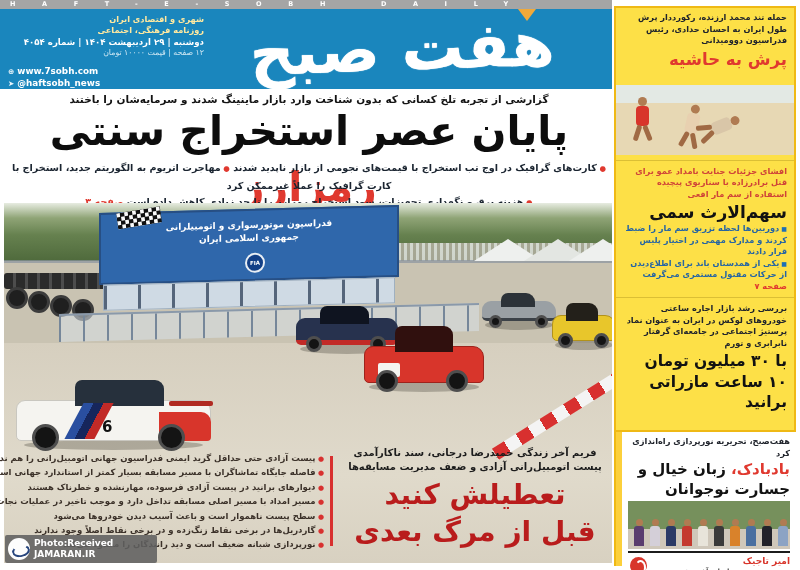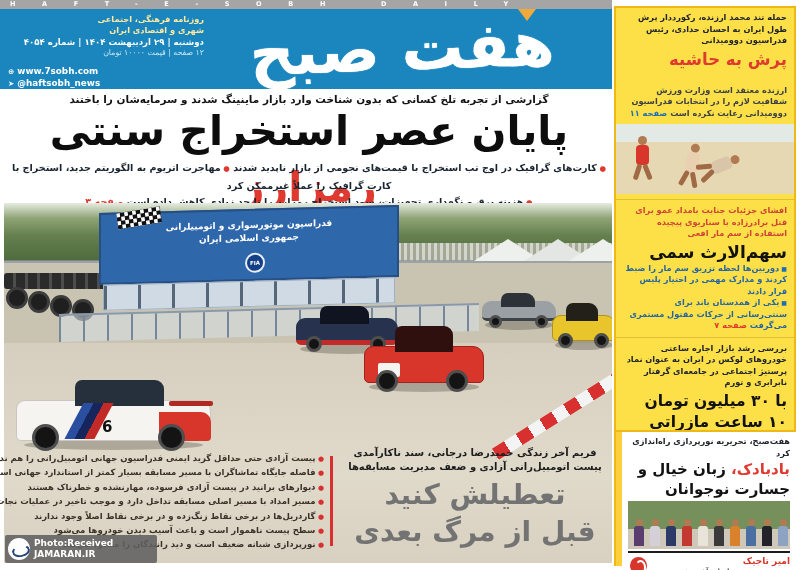--- a/index.html
+++ b/index.html
@@ -125,21 +125,21 @@
 
   
   .safety-list { position:absolute; left:8px; top:452px; width:316px; direction:rtl; text-align:right; }
   .safety-item { font-size:8.5px; font-weight:bold; color:#3b3129; line-height:13.4px; white-space:nowrap; }
   .safety-item::before { content:"● "; color:#d8302f; font-size:7px; }
   .red-rule { position:absolute; left:330px; top:456px; width:3px; height:90px; background:#d8302f; }
 
   .ps-kicker { position:absolute; left:338px; top:446px; width:274px; direction:rtl; text-align:center;
     font-size:10px; font-weight:bold; color:#1c1c1c; line-height:14px; }
   .ps-headline { position:absolute; left:338px; top:476px; width:274px; direction:rtl; text-align:center;
-    font-size:28px; font-weight:900; color:#737373; line-height:37px; }
+    font-size:28px; font-weight:900; color:#b91c1c; line-height:37px; }
 
   .watermark { position:absolute; left:5px; top:535px; width:152px; height:28px;
     background:rgba(96,96,96,.88); border-radius:2px; color:#fff; }
   .wm-logo { position:absolute; left:3px; top:3px; width:22px; height:22px; background:#fdfdfd;
     border-radius:50%; }
   .wm-logo::after { content:""; position:absolute; left:4px; top:7px; width:14px; height:8px;
     border:2px solid #27457d; border-radius:50%; border-top-color:transparent; transform:rotate(-12deg); }
   .wm-text { position:absolute; left:29px; top:3px; font-size:9px; font-weight:bold; line-height:11px; }
 
   
@@ -191,22 +191,22 @@
 <body>
 
 <div class="page">
 
   <div class="top-strip">HAFT-E-SOBH DAILY</div>
 
   <div class="masthead">
     <div class="tri"></div>
     <div class="logo-calli">هفت صبح</div>
     <div class="mast-info">
+      <div class="tag">شهری و اقتصادی ایران</div>
       <div class="tag">روزنامه فرهنگی، اجتماعی</div>
-      <div class="tag">شهری و اقتصادی ایران</div>
       <div class="date">دوشنبه | ۲۹ اردیبهشت ۱۴۰۴ | شماره ۴۰۵۴</div>
       <div class="price">۱۲ صفحه | قیمت ۱۰۰۰۰ تومان</div>
     </div>
     <div class="contacts">
       <div class="contact-row">
         <span class="glyph">⊕</span><span>www.7sobh.com</span>
       </div>
       <div class="contact-row">
         <span class="glyph">➤</span><span>@haftsobh_news</span>
       </div>
@@ -297,22 +297,22 @@
       <div class="wheel w1"></div>
       <div class="wheel w2"></div>
     </div>
   </div>
 
   <div class="safety-list">
     <div class="safety-item">پیست آزادی حتی حداقل گرید ایمنی فدراسیون جهانی اتومبیل‌رانی را هم ندارد</div>
     <div class="safety-item">فاصله جایگاه تماشاگران با مسیر مسابقه بسیار کمتر از استاندارد جهانی است</div>
     <div class="safety-item">دیوارهای برانید در پیست آزادی فرسوده، مهارنشده و خطرناک هستند</div>
     <div class="safety-item">مسیر امداد با مسیر اصلی مسابقه تداخل دارد و موجب تاخیر در عملیات نجات می‌شود</div>
+    <div class="safety-item">سطح پیست ناهموار است و باعث آسیب دیدن خودروها می‌شود</div>
     <div class="safety-item">گاردریل‌ها در برخی نقاط زنگ‌زده و در برخی نقاط اصلاً وجود ندارند</div>
-    <div class="safety-item">سطح پیست ناهموار است و باعث آسیب دیدن خودروها می‌شود</div>
     <div class="safety-item">نورپردازی شبانه ضعیف است و دید رانندگان را محدود می‌کند</div>
   </div>
   <div class="red-rule"></div>
   <div class="ps-kicker">
     <div>فریم آخر زندگی حمیدرضا درجانی، سند ناکارآمدی</div>
     <div>پیست اتومبیل‌رانی آزادی و ضعف مدیریت مسابقه‌ها</div>
   </div>
   <div class="ps-headline">
     <div>تعطیلش کنید</div>
     <div>قبل از مرگ بعدی</div>
@@ -324,24 +324,20 @@
       <div>JAMARAN.IR</div>
     </div>
   </div>
 
   <div class="sidebar">
     <div class="sb-panel">
 
       <div>
         <div class="sb-kicker">حمله تند محمد ارزنده، رکورددار پرش طول ایران به احسان حدادی، رئیس فدراسیون دوومیدانی</div>
         <div class="sb-headline-red">پرش به حاشیه</div>
-        <div class="sb-body">
-          <span>ارزنده معتقد است وزارت ورزش شفافیت لازم را در انتخابات فدراسیون دوومیدانی رعایت نکرده است</span>
-          <span class="pref-blue">صفحه ۱۱</span>
-        </div>
         <div class="sb-photo1">
           <div class="runner" style="left:18px; top:12px;">
             <div class="head"></div>
             <div class="torso" style="background:#d8352b;"></div>
             <div class="legs"></div>
           </div>
           <div class="runner" style="left:72px; top:18px; transform:rotate(12deg);">
             <div class="head"></div>
             <div class="torso" style="background:#e8d0b0;"></div>
             <div class="legs"></div>
@@ -354,21 +350,21 @@
         </div>
       </div>
 
       <div class="sb-div"></div>
 
       <div>
         <div class="sb-kicker red">افشای جزئیات جنایت بامداد عمو برای قتل برادرزاده با سناریوی پیچیده استفاده از سم مار افعی</div>
         <div class="sb-headline-blk" style="font-size:17px;">سهم‌الارث سمی</div>
         <div class="sb-body sb-blue">دوربین‌ها لحظه تزریق سم مار را ضبط کردند و مدارک مهمی در اختیار پلیس قرار دادند</div>
         <div class="sb-body">
-          <span class="sb-blue">یکی از همدستان باند برای سنتی‌رسانی از حرکات مقتول مستمری می‌گرفت</span>
+          <span class="sb-blue">یکی از همدستان باند برای اطلاع‌دیدن از حرکات مقتول مستمری می‌گرفت</span>
           <span class="pref-red">صفحه ۷</span>
         </div>
       </div>
 
       <div class="sb-div"></div>
 
       <div>
         <div class="sb-kicker">بررسی رشد بازار اجاره ساعتی خودروهای لوکس در ایران به عنوان نماد پرستیژ اجتماعی در جامعه‌ای گرفتار نابرابری و تورم</div>
         <div class="sb-headline-blk">با ۳۰ میلیون تومان</div>
         <div class="sb-headline-blk" style="margin-top:0;">۱۰ ساعت مازراتی برانید</div>

